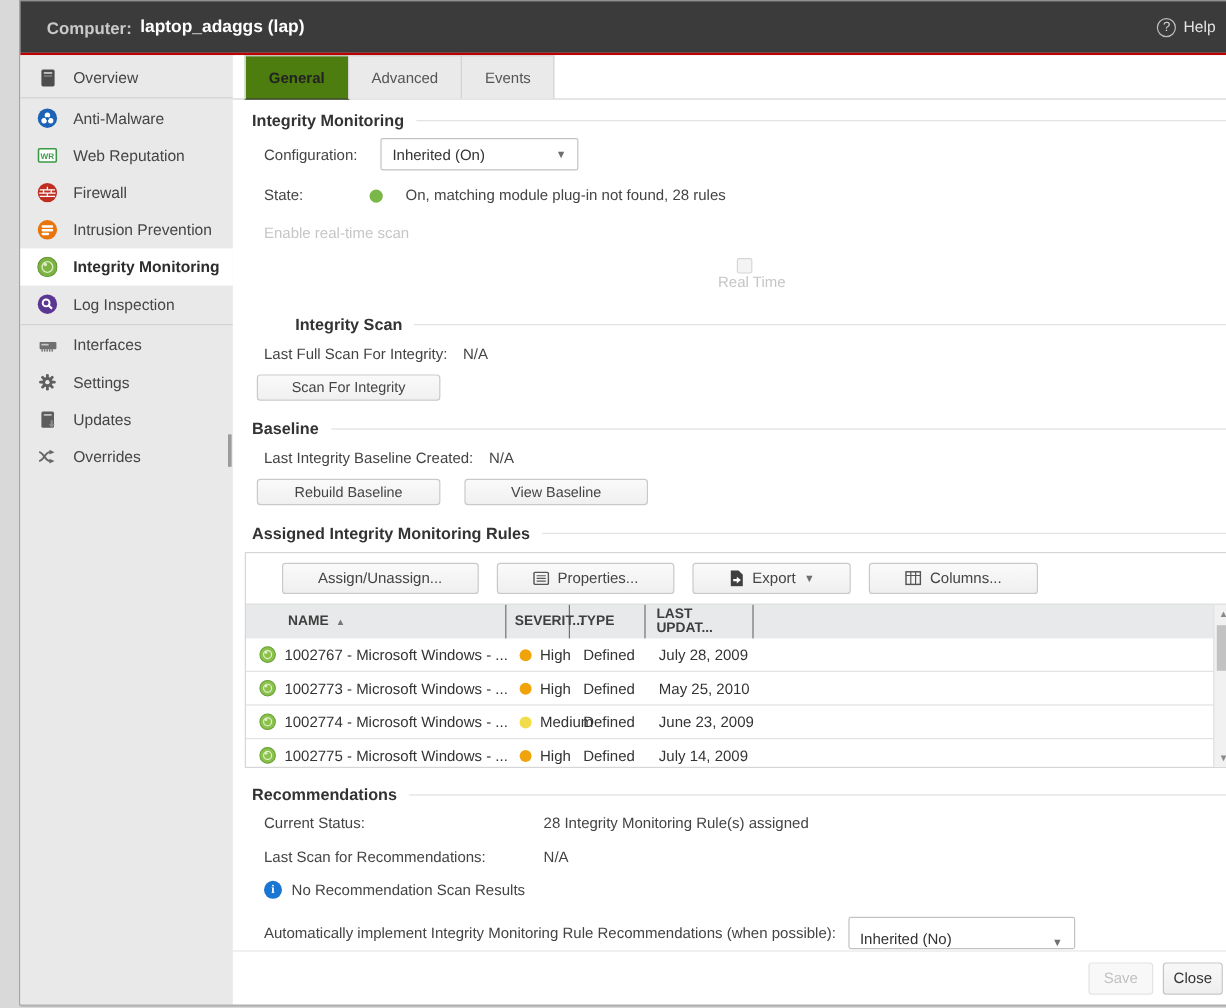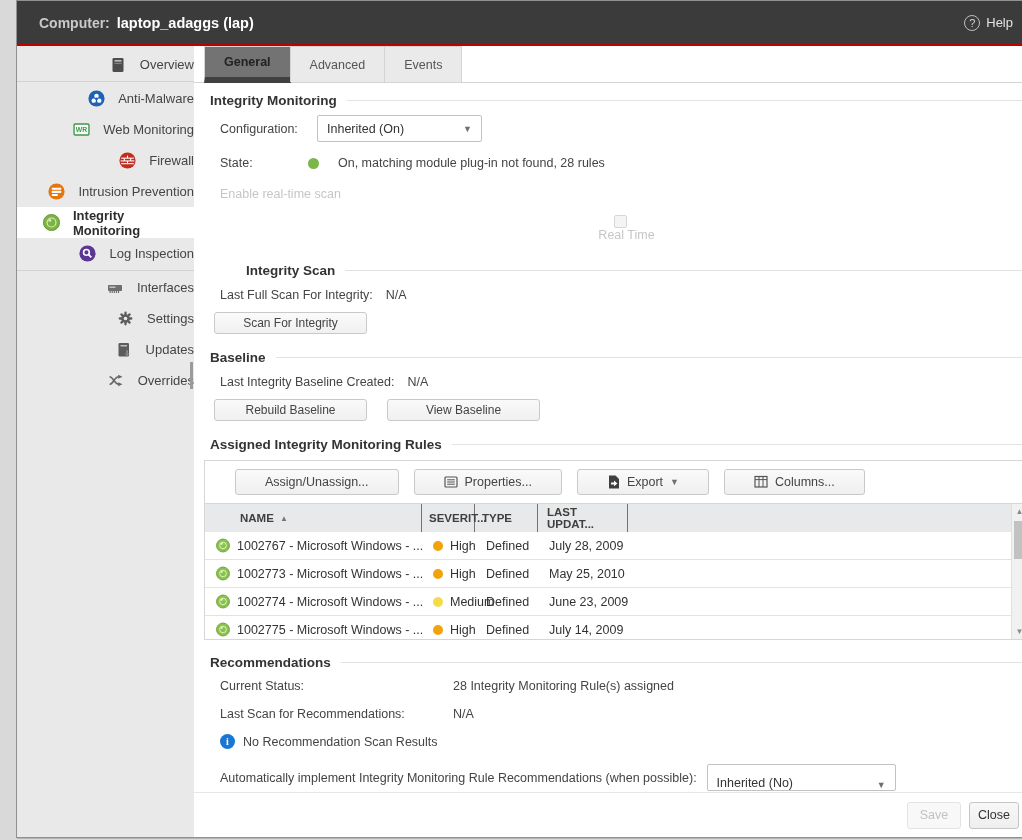--- a/index.html
+++ b/index.html
@@ -13,33 +13,33 @@
   .hdr-spacer { flex:1; }
   .help-btn { display:flex; align-items:center; gap:6px; color:#e3e3e3; font-size:13px; cursor:pointer; }
   .help-icon { width:16px; height:16px; border:1px solid #bdbdbd; border-radius:50%; color:#d5d5d5; font-size:11px; line-height:14px; text-align:center; display:inline-block; }
   .red-line { height:2px; background:#bf0000; flex:0 0 auto; }
 
   
   .main { flex:1; display:flex; min-height:0; position:relative; }
 
   
   .sidebar { width:177px; background:#e9e9e9; flex:0 0 auto; padding-top:3px; position:relative; }
-  .side-item { height:31px; display:flex; align-items:center; padding-left:26px; gap:13px; font-size:13px; color:#454545; cursor:pointer;justify-content:flex-end; }
+  .side-item { height:31px; display:flex; align-items:center; padding-left:14px; gap:13px; font-size:13px; color:#454545; cursor:pointer; }
   .side-item .icn { width:17px; height:17px; display:flex; align-items:center; justify-content:center; flex:0 0 auto; }
   .side-item.active { background:#ffffff; font-weight:bold; color:#2d2d2d; }
   .side-divider { height:1px; background:#d2d2d2; margin:1px 0; }
   .splitter { position:absolute; right:1px; top:316px; width:3px; height:27px; background:#9b9b9b; cursor:col-resize; }
 
   
   .content { flex:1; display:flex; flex-direction:column; min-width:0; background:#fff; }
 
   
   .tabbar { height:37px; display:flex; align-items:flex-end; padding-left:10px; border-bottom:1px solid #d4d4d4; flex:0 0 auto; }
   .tab { height:36px; display:flex; align-items:center; padding:0 19px; font-size:12.5px; color:#555; background:#eaeaea; border:1px solid #d4d4d4; border-bottom:none; margin-right:-1px; cursor:pointer; }
-  .tab.active { background:#737373; color:#222; font-weight:bold; height:37px; margin-bottom:-1px; border-bottom:6px solid #404040; }
+  .tab.active { background:#4d7c0f; color:#222; font-weight:bold; height:37px; margin-bottom:-1px; border-bottom:1px solid #404040; }
 
   
   .body { flex:1; padding:6px 4px 0 10px; overflow:hidden; font-size:12.5px; color:#444; }
   .sect-head { display:flex; align-items:center; margin-left:6px; font-size:13.5px; font-weight:bold; color:#333; }
   .sect-head::after { content:""; flex:1; border-top:1px solid #e2e2e2; margin-left:10px; }
 
   .frow { display:flex; align-items:center; margin-left:16px; }
   .flabel { flex:0 0 auto; }
   .lab-w { width:97px; }
   .lab-rec { width:233px; }
@@ -138,21 +138,21 @@
         </span>
         <span>Anti-Malware</span>
       </div>
       <div class="side-item">
         <span class="icn">
           <svg width="17" height="17" viewBox="0 0 16 16">
               <rect x="1" y="2.8" width="14" height="10.4" rx="1" fill="#fff" stroke="#3a9a44" stroke-width="1.3"></rect>
               <text x="8" y="10.6" font-size="6.4" font-weight="bold" text-anchor="middle" fill="#3a9a44" font-family="Liberation Sans, sans-serif">WR</text>
             </svg>
         </span>
-        <span>Web Monitoring</span>
+        <span>Web Reputation</span>
       </div>
       <div class="side-item">
         <span class="icn">
           <svg width="17" height="17" viewBox="0 0 16 16">
               <circle cx="8" cy="8" r="7.6" fill="#c02e22"></circle>
               <g stroke="#fff" stroke-width="1">
                 <line x1="2" y1="5.8" x2="14" y2="5.8"></line>
                 <line x1="1.5" y1="8.4" x2="14.5" y2="8.4"></line>
                 <line x1="2" y1="11" x2="14" y2="11"></line>
                 <line x1="8" y1="3.4" x2="8" y2="5.8"></line>

